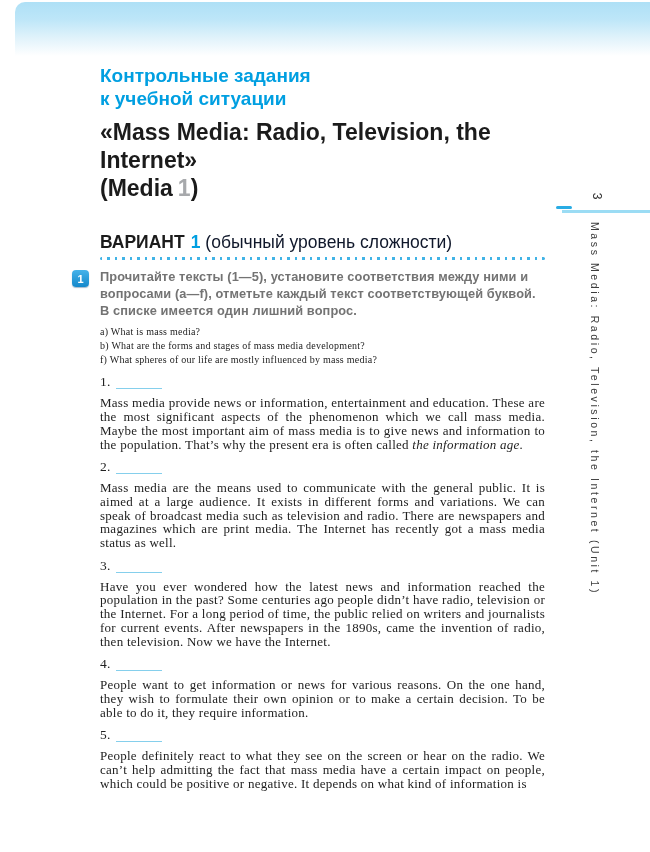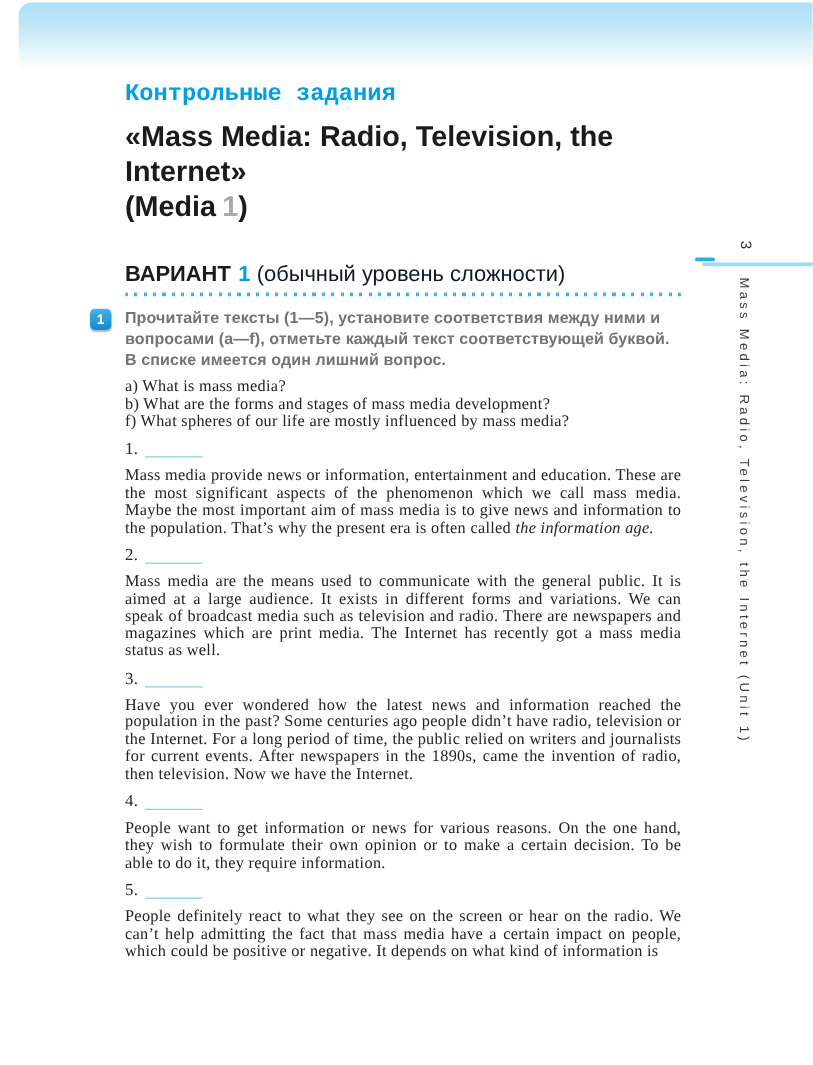--- a/index.html
+++ b/index.html
@@ -12,21 +12,21 @@
   .banner{
     position:absolute;left:15px;top:2px;right:0;height:54px;
     border-top-left-radius:10px;
     background:linear-gradient(180deg,#aee0f6 0%,#bde6f8 32%,#e2f3fb 68%,#ffffff 100%);
   }
   
   .main{position:absolute;left:100px;top:0;width:445px;}
 
   .kicker{
     margin-top:64px;
-    font-family:Liberation Mono, monospace;
+    font-family:Liberation Sans, sans-serif;
     font-weight:700;font-size:19px;line-height:23px;color:#009fe1;
   }
   .title{
     margin-top:8px;
     font-family:"Liberation Sans", sans-serif;
     font-weight:700;font-size:23px;line-height:28px;color:#1b1b1b;
   }
   .unit-num{color:#a7a9ac;margin-left:5px;}
 
   .variant{
@@ -50,21 +50,21 @@
     color:#fff;font-family:"Liberation Sans", sans-serif;font-size:11px;font-weight:700;
     display:flex;align-items:center;justify-content:center;
     box-shadow:0 1px 1px rgba(0,60,110,.35);
   }
   .task-text{
     font-family:"Liberation Sans", sans-serif;
     font-size:12.8px;line-height:17px;font-weight:700;color:#737373;
     text-align:left;letter-spacing:0.1px;
   }
 
-  .questions{margin-top:6px;font-size:13px;line-height:13.8px;color:#222;letter-spacing:0.25px;}
+  .questions{margin-top:6px;font-size:10px;line-height:13.8px;color:#222;letter-spacing:0.25px;}
   .questions div{white-space:nowrap;}
 
   .text-number-line{
     margin-top:9px;margin-bottom:7px;font-size:13.5px;line-height:14px;color:#222;
     letter-spacing:0.25px;
   }
   .blank{
     display:inline-block;width:46px;height:11px;margin-left:5px;
     border-bottom:1.7px solid #85cfec;vertical-align:-3px;
   }
@@ -97,20 +97,21 @@
 </style>
 </head>
 <body>
 
 <div class="banner"></div>
 
 <div class="main">
 
   <div class="kicker">
     <div>Контрольные задания</div>
+    <div>к учебной ситуации</div>
   </div>
 
   <div class="title">
     <div>«Mass Media: Radio, Television, the Internet»</div>
     <div><span>(Media</span><span class="unit-num">1</span><span>)</span></div>
   </div>
 
   <div class="variant">
     <span>ВАРИАНТ</span><span class="v-num">1</span><span class="v-sub">(обычный уровень сложности)</span>
   </div>

